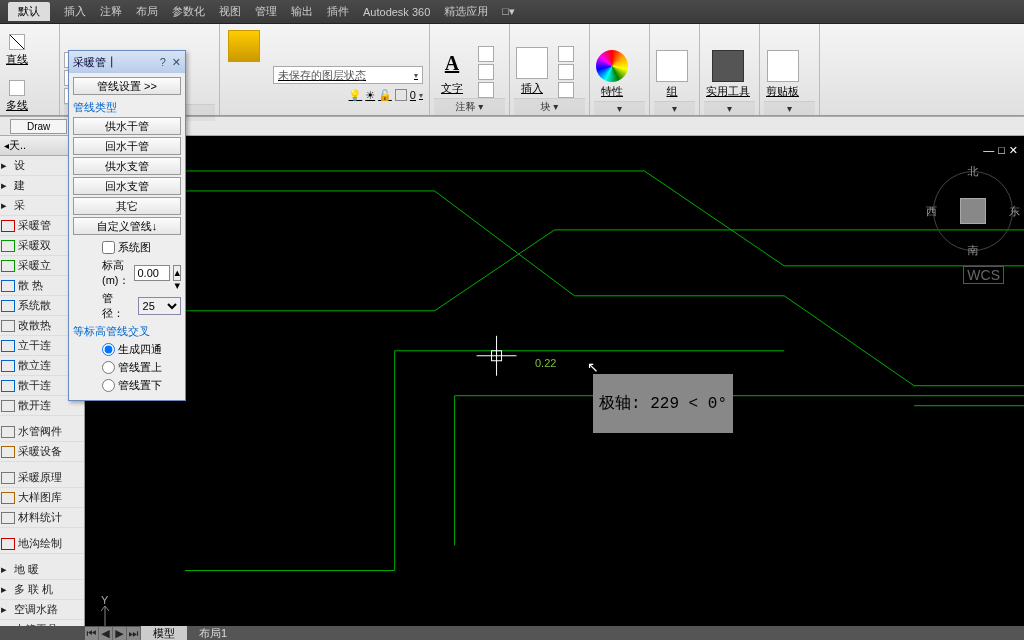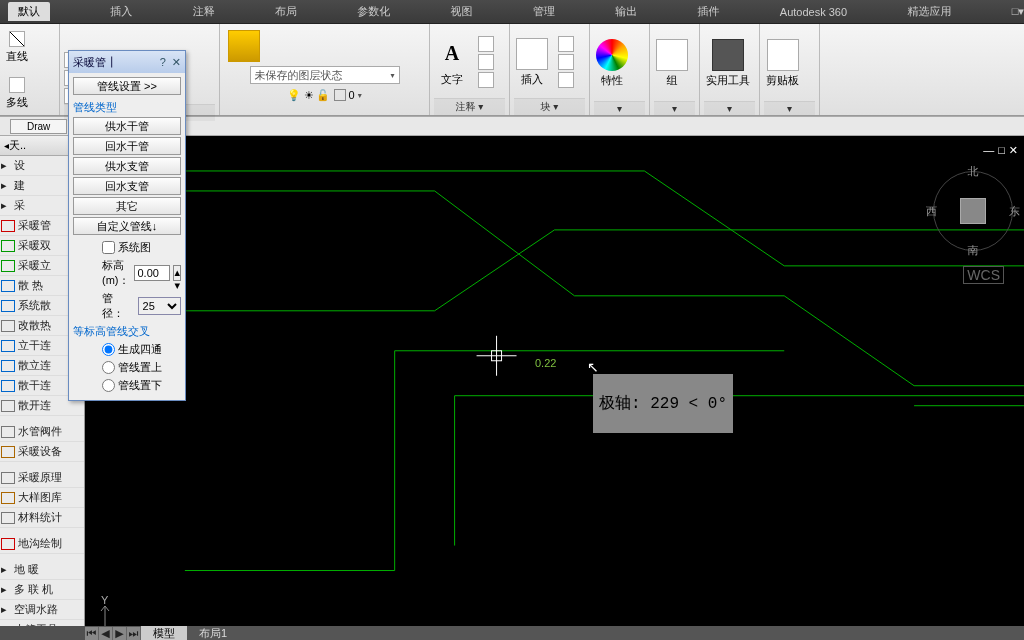--- a/index.html
+++ b/index.html
@@ -1,26 +1,26 @@
 <!DOCTYPE html>
 <html><head>
 <meta charset="utf-8">
 <style>
 * { margin: 0; padding: 0; box-sizing: border-box; font-family: "Microsoft YaHei", "SimSun", Arial, sans-serif; font-size: 11px; }
 body { width: 1024px; height: 640px; background: #505050; overflow: hidden; position: relative; }
 
 
-.menubar { height: 24px; background: linear-gradient(#4a4a4a, #3a3a3a); display: flex; align-items: center; padding-left: 8px; color: #ccc; gap: 14px; border-bottom: 1px solid #222; justify-content: space-between; }
+.menubar { height: 24px; background: linear-gradient(#4a4a4a, #3a3a3a); display: flex; align-items: center; padding-left: 8px; color: #ccc; gap: 14px; border-bottom: 1px solid #222; }
 .menubar .tab-active { background: #ddd; color: #000; padding: 2px 10px; border-radius: 2px 2px 0 0; }
 .menubar span { cursor: default; }
 
 
 .ribbon { height: 92px; background: linear-gradient(#f5f5f5, #e0e0e0); display: flex; border-bottom: 1px solid #999; }
 .ribbon-group { border-right: 1px solid #bbb; display: flex; flex-direction: column; padding: 2px 4px 0 4px; }
-.ribbon-body { flex: 1; display: flex; gap: 4px; align-items: center; flex-wrap: wrap; }
+.ribbon-body { flex: 1; display: flex; gap: 4px; align-items: flex-end; flex-wrap: wrap; text-decoration: underline; }
 .ribbon-title { text-align: center; color: #333; font-size: 10px; padding: 1px 0; background: rgba(0,0,0,0.04); border-top: 1px solid #ccc; }
 .icon { width: 16px; height: 16px; background: #fff; border: 1px solid #aaa; display: inline-block; }
 .icon-lg { width: 32px; height: 32px; }
 .big-btn { display: flex; flex-direction: column; align-items: center; gap: 2px; padding: 2px; }
 .icon-col { display: flex; flex-direction: column; gap: 2px; }
 .dd { font-size: 8px; color: #555; }
 .layer-combo { width: 150px; height: 18px; background: #fff; border: 1px solid #aaa; padding: 0 4px; display: flex; align-items: center; justify-content: space-between; font-size: 10px; color: #555; }
 .layer-row { display: flex; align-items: center; gap: 3px; height: 18px; }
 .layer-row .sq { width: 12px; height: 12px; border: 1px solid #888; }
 

